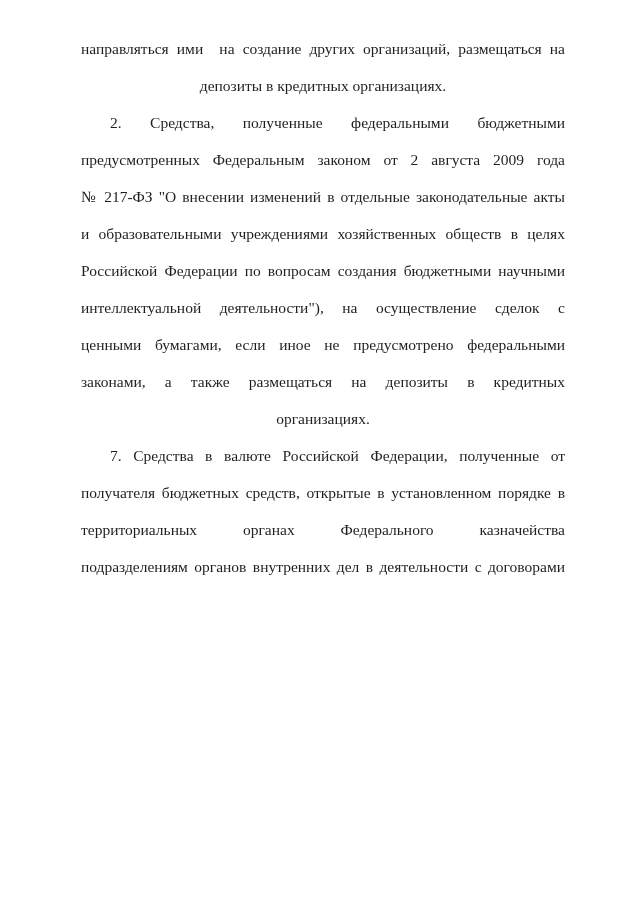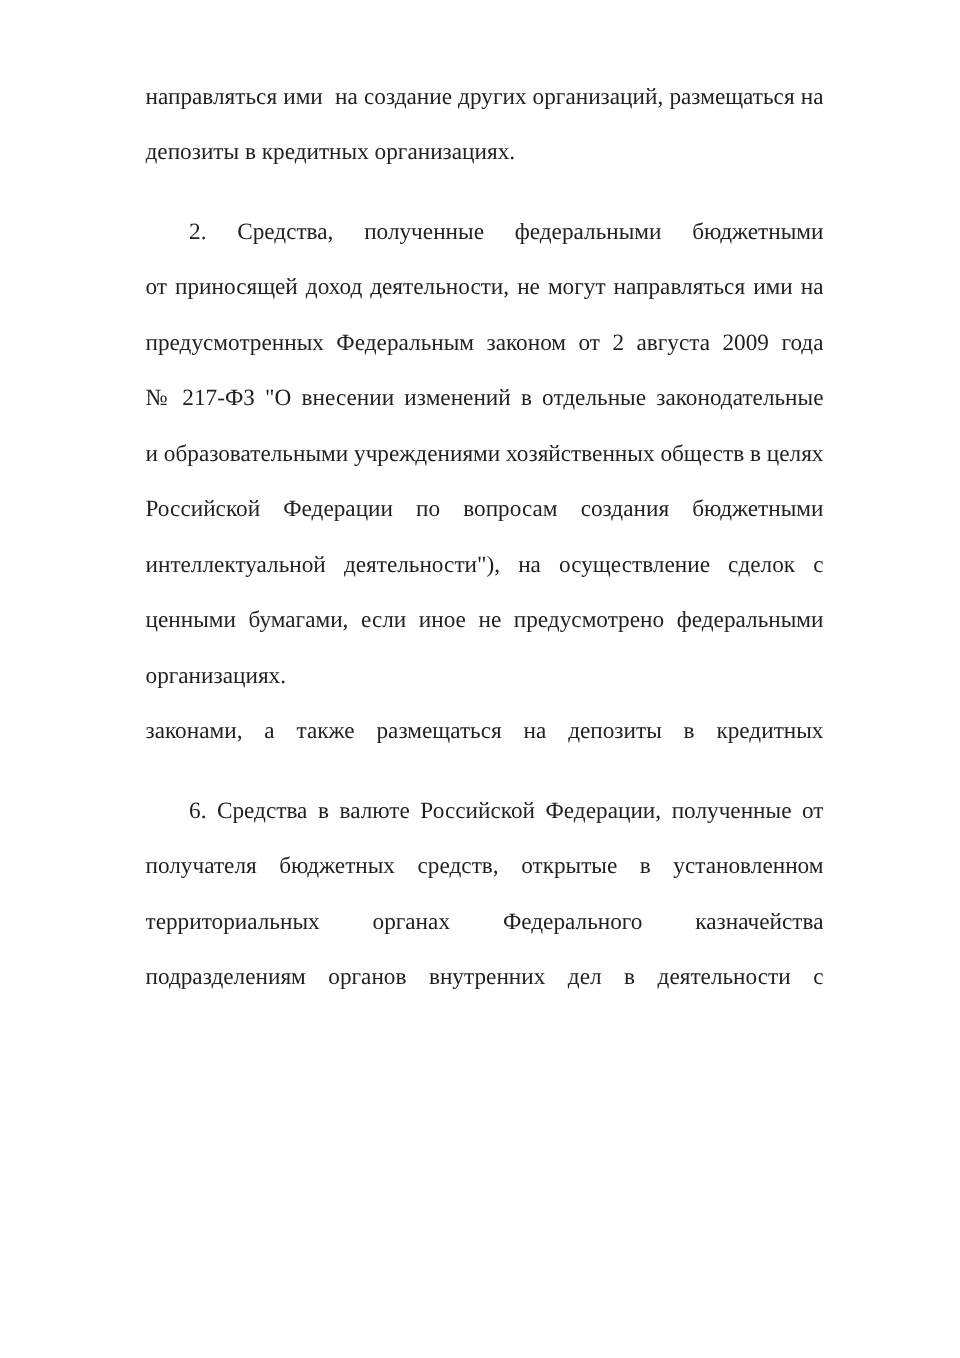--- a/index.html
+++ b/index.html
@@ -22,28 +22,28 @@
     background: #ffffff;
   }
   .page-number {
     text-align: center;
     font-size: 16px;
     line-height: 20px;
     height: 20px;
     margin-bottom: 11px;
   }
   .paragraph {
-    margin: 16px;
+    margin: 0;
   }
   .line {
     font-size: 15.5px;
     line-height: 37px;
     height: 37px;
     overflow: hidden;
-    text-align: left;
+    text-align: center;
     white-space: normal;
   }
   .line.full {
     text-align: justify;
     text-align-last: justify;
   }
   .line.indent {
     text-indent: 29px;
   }
 </style>
@@ -51,30 +51,29 @@
 <body>
 
 <div class="page">
   <div>
       <div class="paragraph">
         <div class="line full">направляться ими&nbsp; на создание других организаций, размещаться на</div>
         <div class="line">депозиты в кредитных организациях.</div>
       </div>
       <div class="paragraph">
         <div class="line full indent">2. Средства, полученные федеральными бюджетными</div>
-        <div class="line full">от приносящей доход деятельности, не могут направляться ими на</div>
         <div class="line full">предусмотренных Федеральным законом от 2&nbsp;августа 2009 года</div>
         <div class="line full">№&nbsp;217-ФЗ "О внесении изменений в отдельные законодательные акты</div>
         <div class="line full">и образовательными учреждениями хозяйственных обществ в целях</div>
         <div class="line full">Российской Федерации по вопросам создания бюджетными научными</div>
         <div class="line full">интеллектуальной деятельности"), на осуществление сделок с</div>
         <div class="line full">ценными бумагами, если иное не предусмотрено федеральными</div>
+        <div class="line full">законами, а также размещаться на депозиты в кредитных</div>
         <div class="line">организациях.</div>
-        <div class="line full">законами, а также размещаться на депозиты в кредитных</div>
       </div>
       <div class="paragraph">
-        <div class="line full indent">6. Средства в валюте Российской Федерации, полученные от</div>
+        <div class="line full indent">7. Средства в валюте Российской Федерации, полученные от</div>
         <div class="line full">получателя бюджетных средств, открытые в установленном порядке в</div>
         <div class="line full">территориальных органах Федерального казначейства</div>
         <div class="line full">подразделениям органов внутренних дел в деятельности с договорами</div>
       </div>
     </div>
 </div>
 
 </body></html>

